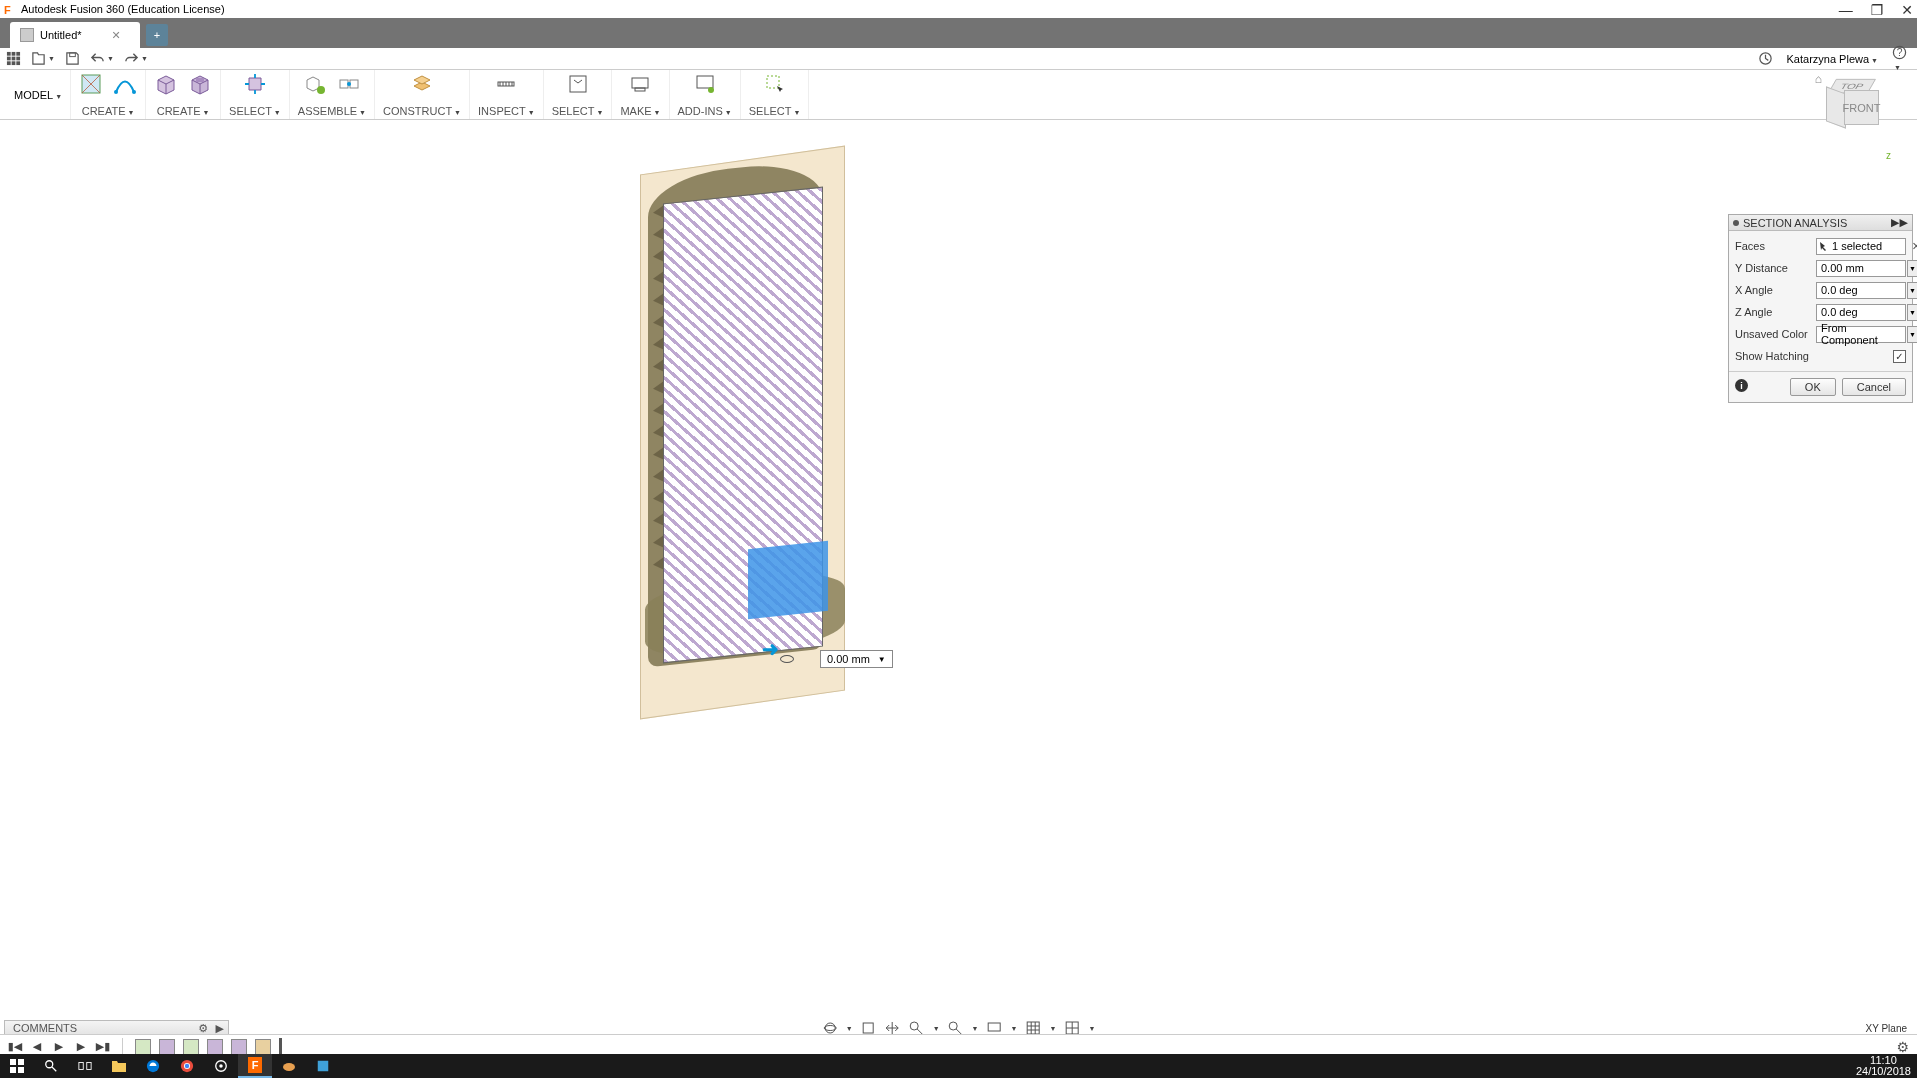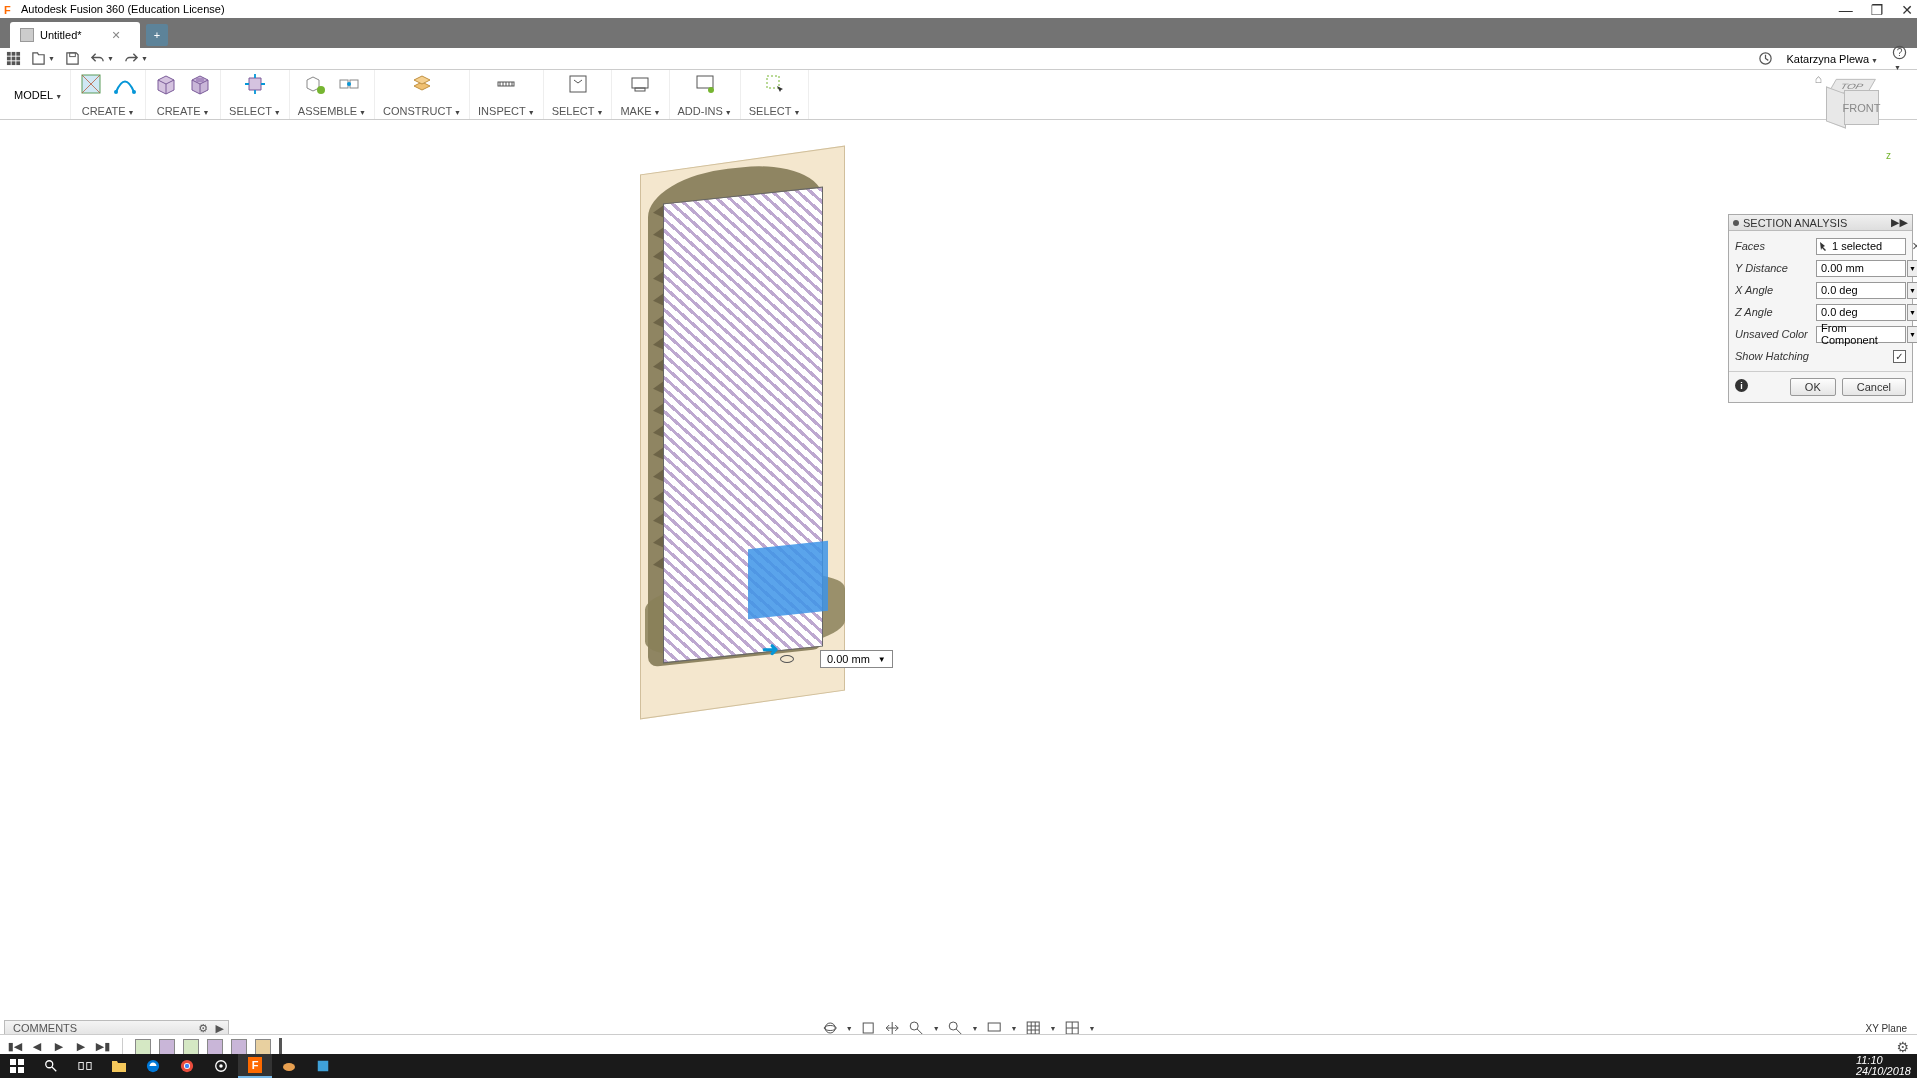--- a/index.html
+++ b/index.html
@@ -81,21 +81,21 @@
 .axis-z { position: absolute; right: 26px; top: 150px; color: #76b531; font-size: 10px; }
 .home-icon { position: absolute; right: 95px; top: 72px; color: #888; font-size: 12px; }
 
 
 .panel { position: absolute; right: 4px; top: 214px; width: 185px; background: #f5f5f5; border: 1px solid #aaa; }
 .panel-header { height: 16px; background: linear-gradient(#f0f0f0,#dedede); border-bottom: 1px solid #bbb; display: flex; align-items: center; padding: 0 4px; font-size: 9px; color: #333; position: relative; }
 .panel-header .dot { width: 6px; height: 6px; background: #555; border-radius: 50%; margin-right: 4px; }
 .panel-header .expand { position: absolute; right: 4px; }
 .panel-body { padding: 4px 6px; }
 .panel-row { display: flex; align-items: center; height: 22px; }
-.panel-row .lbl { flex: 1; color: #333; font-style: italic; }
+.panel-row .lbl { flex: 1; color: #333; }
 .panel-row .field { width: 90px; height: 17px; background: #fff; border: 1px solid #999; padding: 0 4px; display: flex; align-items: center; position: relative; }
 .panel-row .field .dd { position: absolute; right: -13px; width: 11px; height: 17px; background: #eee; border: 1px solid #999; display: flex; align-items: center; justify-content: center; font-size: 7px; }
 .panel-row .selbox { width: 90px; height: 17px; background: #fff; border: 1px solid #999; display: flex; align-items: center; padding: 0 2px; font-size: 10px; position: relative; }
 .panel-row .selbox .sel-arrow { width: 10px; height: 10px; margin-right: 3px; }
 .panel-row .selbox .x { position: absolute; right: -16px; color: #555; }
 .panel-row .chk { width: 13px; height: 13px; border: 1px solid #666; background: #fff; display: flex; align-items: center; justify-content: center; color: #333; font-size: 10px; }
 .panel-footer { display: flex; justify-content: flex-end; gap: 6px; padding: 6px; border-top: 1px solid #ccc; position: relative; }
 .panel-footer .info { position: absolute; left: 6px; top: 7px; width: 13px; height: 13px; border-radius: 50%; background: #333; color: #fff; font-size: 9px; display: flex; align-items: center; justify-content: center; font-weight: bold; }
 .panel-footer button { height: 18px; padding: 0 14px; background: linear-gradient(#fdfdfd,#e5e5e5); border: 1px solid #999; border-radius: 2px; color: #333; cursor: pointer; }
 
@@ -115,21 +115,21 @@
 .timeline { position: absolute; left: 0; bottom: 20px; right: 0; height: 24px; background: #fff; border-top: 1px solid #ccc; display: flex; align-items: center; padding: 0 8px; gap: 8px; }
 .timeline .tl { width: 14px; height: 14px; color: #444; display: flex; align-items: center; justify-content: center; }
 .timeline .sep { width: 1px; height: 18px; background: #ccc; margin: 0 4px; }
 .timeline .feat { width: 16px; height: 16px; border: 1px solid #888; background: #d4e8c4; }
 .timeline .gear-r { position: absolute; right: 8px; color: #555; font-size: 14px; }
 
 
 .taskbar { position: absolute; left: 0; bottom: 0; right: 0; height: 24px; background: #1a1a1a; display: flex; align-items: center; }
 .taskbar .tb { width: 34px; height: 24px; display: flex; align-items: center; justify-content: center; color: #fff; }
 .taskbar .tb.active { background: #333; border-bottom: 2px solid #76b8e8; }
-.taskbar .tray { position: absolute; right: 6px; color: #fff; text-align: left; line-height: 11px; font-size: 10px; font-style: italic; }
+.taskbar .tray { position: absolute; right: 6px; color: #fff; text-align: center; line-height: 11px; font-size: 10px; }
 
 
 svg { display: block; }
 </style>
 </head>
 <body>
 
 <div class="titlebar">
   <span class="app-icon">F</span>
   <span>Autodesk Fusion 360 (Education License)</span>

